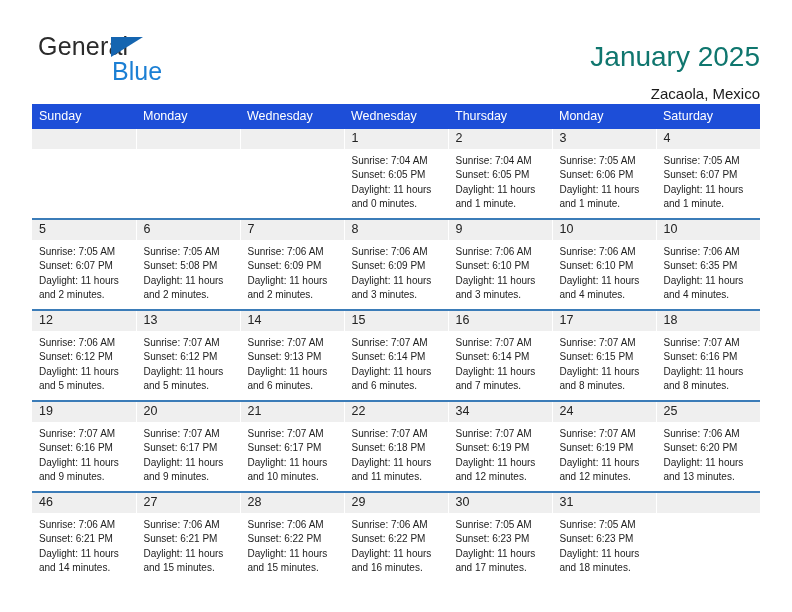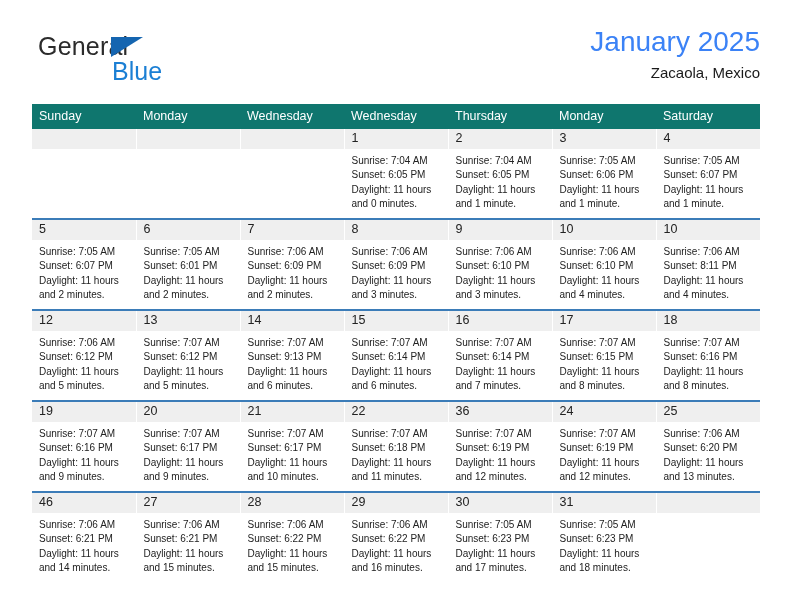--- a/index.html
+++ b/index.html
@@ -67,43 +67,44 @@
   }
 
   .title-block {
     position: absolute;
     right: 0;
     top: 0;
     text-align: right;
   }
   .cal-title {
     font-size: 28px;
-    color: #3b82f6;
+    color: #0f766e;
     line-height: 1.15;
     white-space: nowrap;
+    margin-top: 15px;
   }
   .cal-subtitle {
-    margin-top: 6px;
+    margin-top: 12px;
     font-size: 15px;
     color: #1a1a1a;
     line-height: 1.2;
     white-space: nowrap;
   }
 
   
   .calendar {
     position: absolute;
     left: 32px;
     top: 104px;
     width: 728px;
     border-collapse: collapse;
     table-layout: fixed;
   }
   .dow-row th {
-    background: #0f766e;
+    background: #1d4ed8;
     color: #ffffff;
     font-size: 12.5px;
     font-weight: normal;
     text-align: left;
     padding: 5px 0 6px 7px;
     height: 12px;
     border: none;
   }
   .week-row > td {
     vertical-align: top;
@@ -247,21 +248,21 @@
             <div>Sunrise: 7:05 AM</div>
             <div>Sunset: 6:07 PM</div>
             <div>Daylight: 11 hours</div>
             <div>and 2 minutes.</div>
           </div>
         </td>
         <td class="cell">
           <div class="daynum">6</div>
           <div class="cell-body">
             <div>Sunrise: 7:05 AM</div>
-            <div>Sunset: 6:01 PM</div>
+            <div>Sunset: 5:08 PM</div>
             <div>Daylight: 11 hours</div>
             <div>and 2 minutes.</div>
           </div>
         </td>
         <td class="cell">
           <div class="daynum">7</div>
           <div class="cell-body">
             <div>Sunrise: 7:06 AM</div>
             <div>Sunset: 6:09 PM</div>
             <div>Daylight: 11 hours</div>
@@ -292,21 +293,21 @@
             <div>Sunrise: 7:06 AM</div>
             <div>Sunset: 6:10 PM</div>
             <div>Daylight: 11 hours</div>
             <div>and 4 minutes.</div>
           </div>
         </td>
         <td class="cell">
           <div class="daynum">10</div>
           <div class="cell-body">
             <div>Sunrise: 7:06 AM</div>
-            <div>Sunset: 8:11 PM</div>
+            <div>Sunset: 6:35 PM</div>
             <div>Daylight: 11 hours</div>
             <div>and 4 minutes.</div>
           </div>
         </td>
       </tr>
 
       <tr class="week-row">
         <td class="cell">
           <div class="daynum">12</div>
           <div class="cell-body">
@@ -403,21 +404,21 @@
         <td class="cell">
           <div class="daynum">22</div>
           <div class="cell-body">
             <div>Sunrise: 7:07 AM</div>
             <div>Sunset: 6:18 PM</div>
             <div>Daylight: 11 hours</div>
             <div>and 11 minutes.</div>
           </div>
         </td>
         <td class="cell">
-          <div class="daynum">36</div>
+          <div class="daynum">34</div>
           <div class="cell-body">
             <div>Sunrise: 7:07 AM</div>
             <div>Sunset: 6:19 PM</div>
             <div>Daylight: 11 hours</div>
             <div>and 12 minutes.</div>
           </div>
         </td>
         <td class="cell">
           <div class="daynum">24</div>
           <div class="cell-body">

